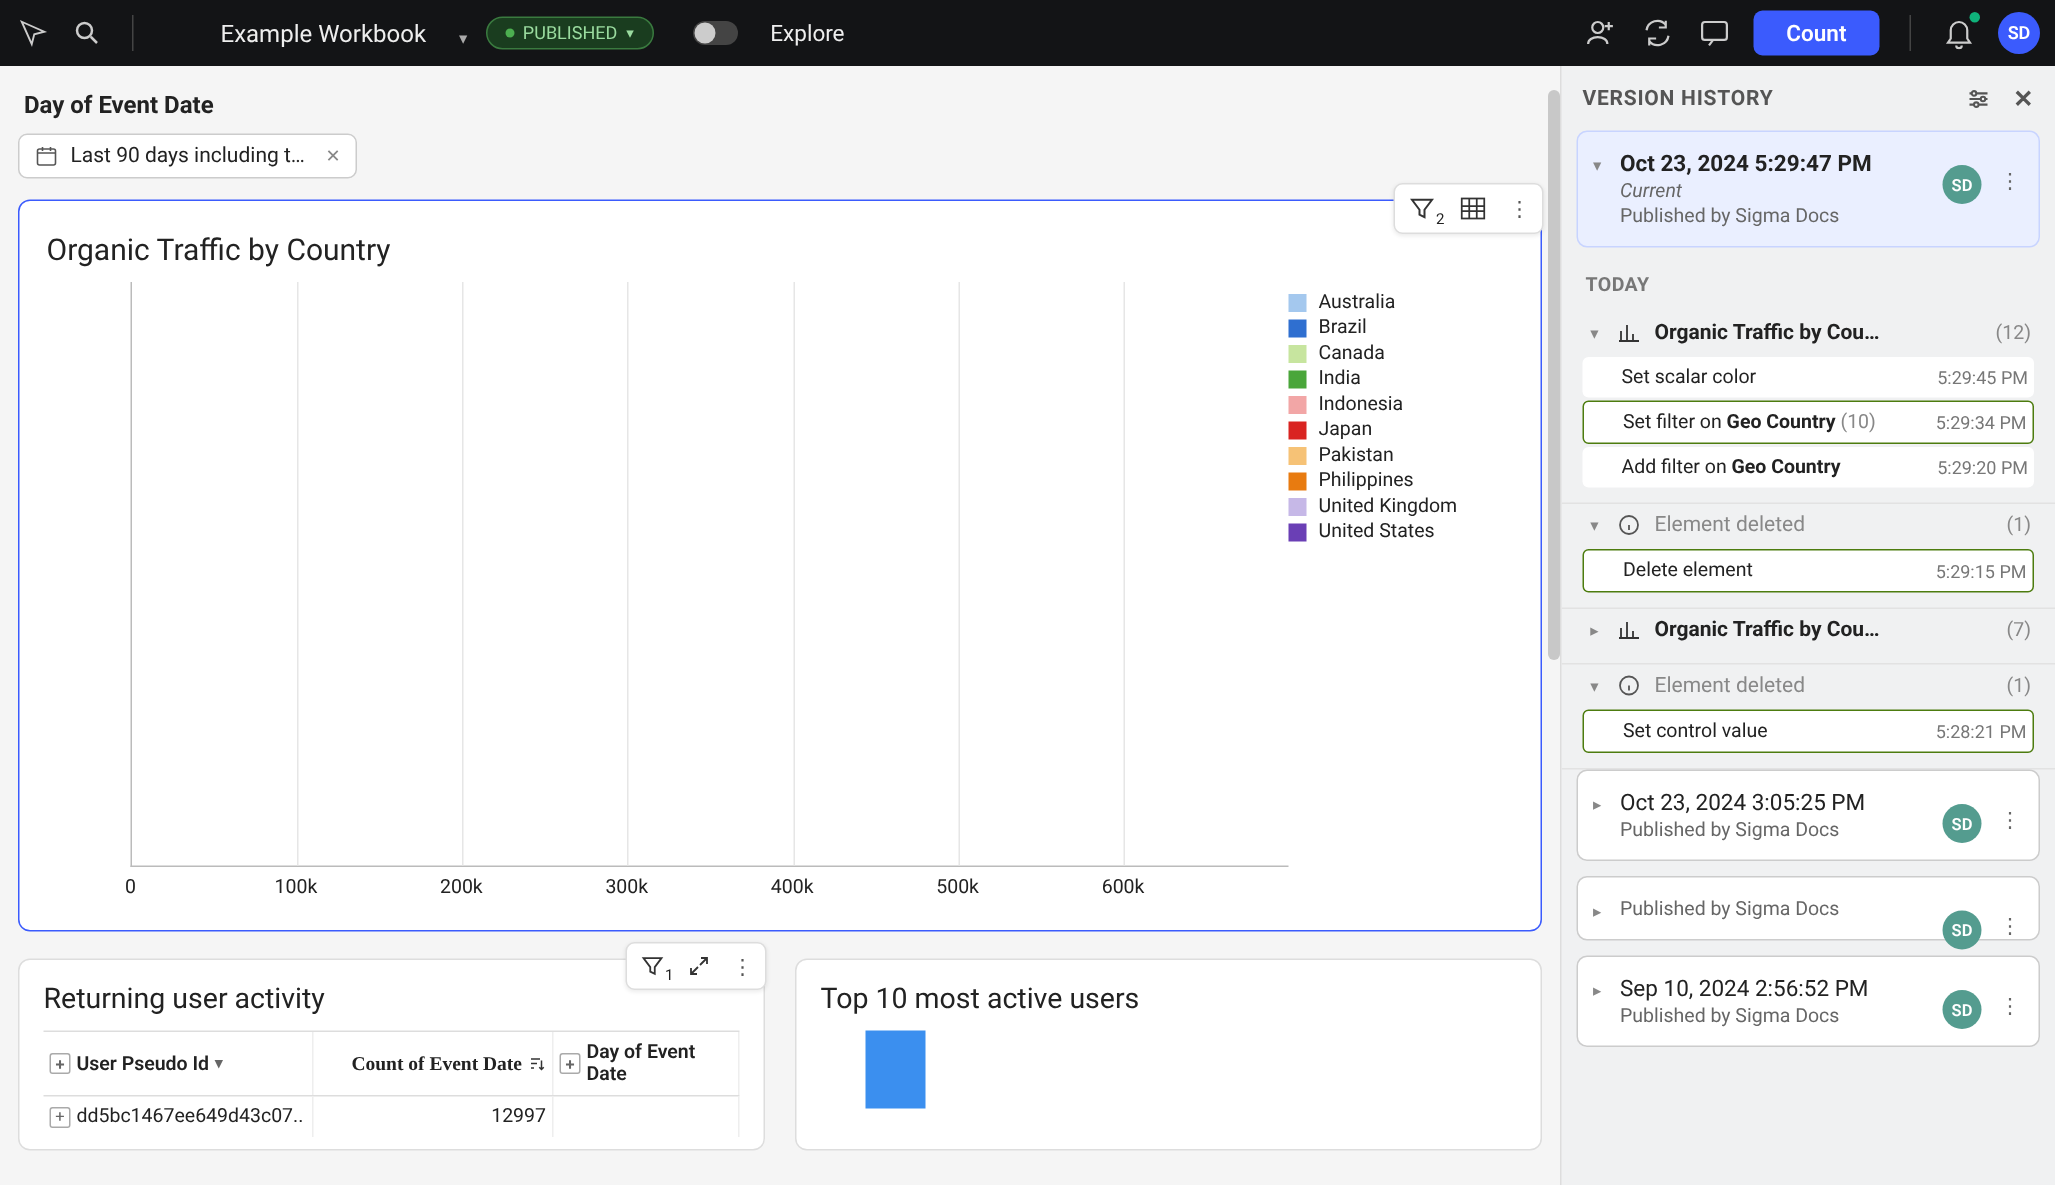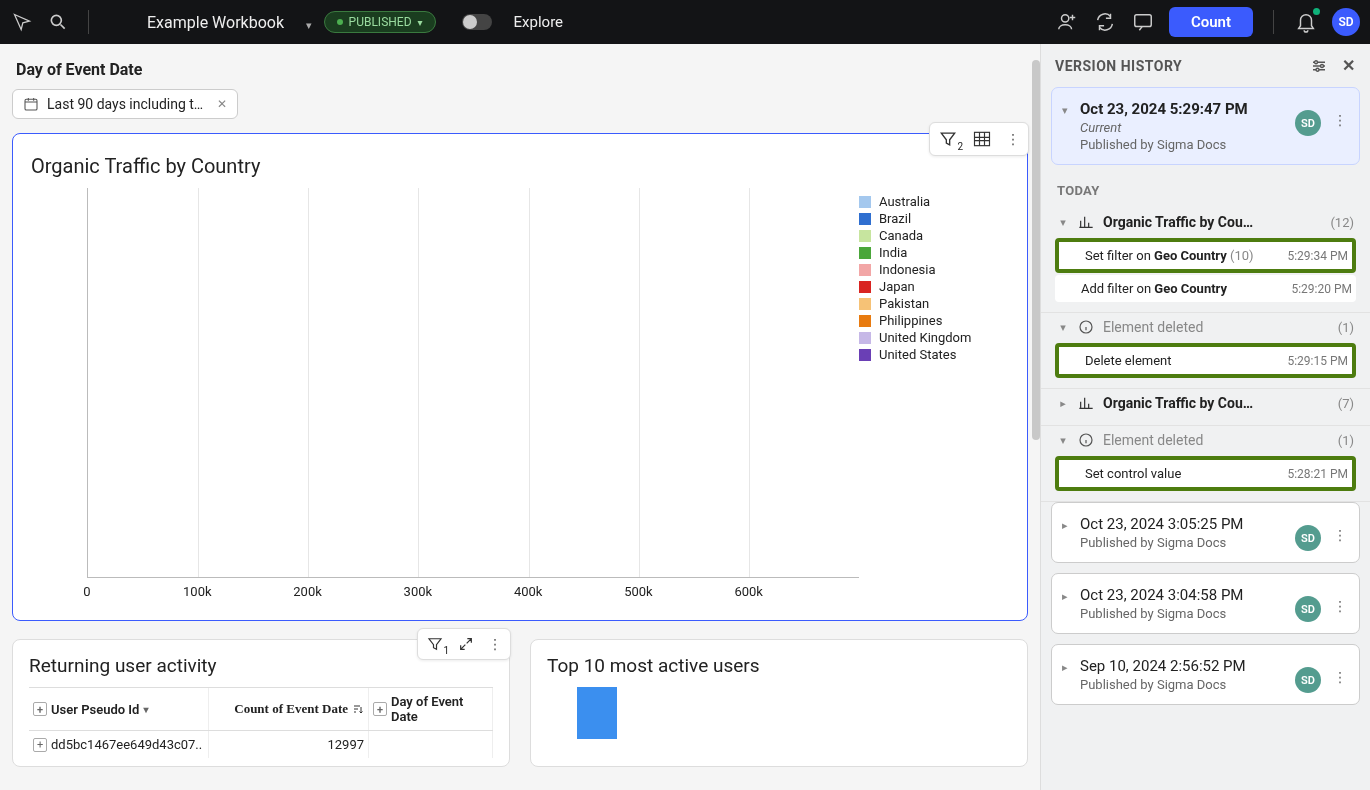--- a/index.html
+++ b/index.html
@@ -85,21 +85,21 @@
   .hist-group { padding:0 14px 8px 14px; border-bottom:1px solid #e2e2e2;}
   .hist-row { display:flex; align-items:center; gap:8px; padding:6px 2px; font-size:14px;}
   .hist-row .chev { width:12px; color:#888; font-size:11px; text-align:center;}
   .hist-row .hicon { width:18px; display:flex; justify-content:center; color:#444;}
   .hist-row .hlabel { flex:1; font-weight:700; overflow:hidden; text-overflow:ellipsis; white-space:nowrap;}
   .hist-row .hlabel.gray { color:#888; font-weight:400;}
   .hist-row .count { color:#888; font-size:13px;}
   .hist-sub { display:flex; align-items:center; padding:6px 4px 6px 26px; font-size:13px; background:#fff; border-radius:4px; margin:2px 0;}
   .hist-sub .stxt { flex:1; overflow:hidden; text-overflow:ellipsis; white-space:nowrap;}
   .hist-sub .stime { color:#777; font-size:12px; margin-left:8px;}
-  .hist-sub.boxed { border:4px solid #4d7c0f; }
+  .hist-sub.boxed { border:1px solid #4d7c0f; }
   .sub-bold { font-weight:700; }
   
   svg { display:block; }
 </style>
 </head>
 <body>
 
 <div class="topbar">
   <div class="left">
     <span class="icon-btn">
@@ -391,20 +391,24 @@
           <div class="hist-row">
             <span class="chev">▾</span>
     <span class="hicon">
               <svg width="16" height="16" viewBox="0 0 24 24" fill="none" stroke="#333" stroke-width="1.8">
                 <path d="M4 20V10M10 20V4M16 20v-7M22 20H2"></path>
               </svg>
             </span>
     <span class="hlabel ">Organic Traffic by Cou…</span>
     <span class="count">(12)</span>
           </div>
+          <div class="hist-sub">
+            <span class="stxt">Set scalar color</span>
+            <span class="stime">5:29:45 PM</span>
+          </div>
           <div class="hist-sub boxed">
             <span class="stxt">Set filter on <span class="sub-bold">Geo Country</span> <span style="color:#888;">(10)</span></span>
             <span class="stime">5:29:34 PM</span>
           </div>
           <div class="hist-sub">
             <span class="stxt">Add filter on <span class="sub-bold">Geo Country</span></span>
             <span class="stime">5:29:20 PM</span>
           </div>
         </div>
         <div class="hist-group">
@@ -457,21 +461,20 @@
     <div id="priors">
         <div class="ver-card">
           <span class="chev">▸</span>
     <div class="ver-title" style="font-weight:400;">Oct 23, 2024 3:05:25 PM</div>
     <div class="ver-pub">Published by Sigma Docs</div>
     <div class="avatar-sm">SD</div>
     <span class="more">⋮</span>
         </div>
         <div class="ver-card">
           <span class="chev">▸</span>
-    <div class="ver-title" style="font-weight:400;">Oct 23, 2024 3:04:58 PM</div>
     <div class="ver-pub">Published by Sigma Docs</div>
     <div class="avatar-sm">SD</div>
     <span class="more">⋮</span>
         </div>
         <div class="ver-card">
           <span class="chev">▸</span>
     <div class="ver-title" style="font-weight:400;">Sep 10, 2024 2:56:52 PM</div>
     <div class="ver-pub">Published by Sigma Docs</div>
     <div class="avatar-sm">SD</div>
     <span class="more">⋮</span>

